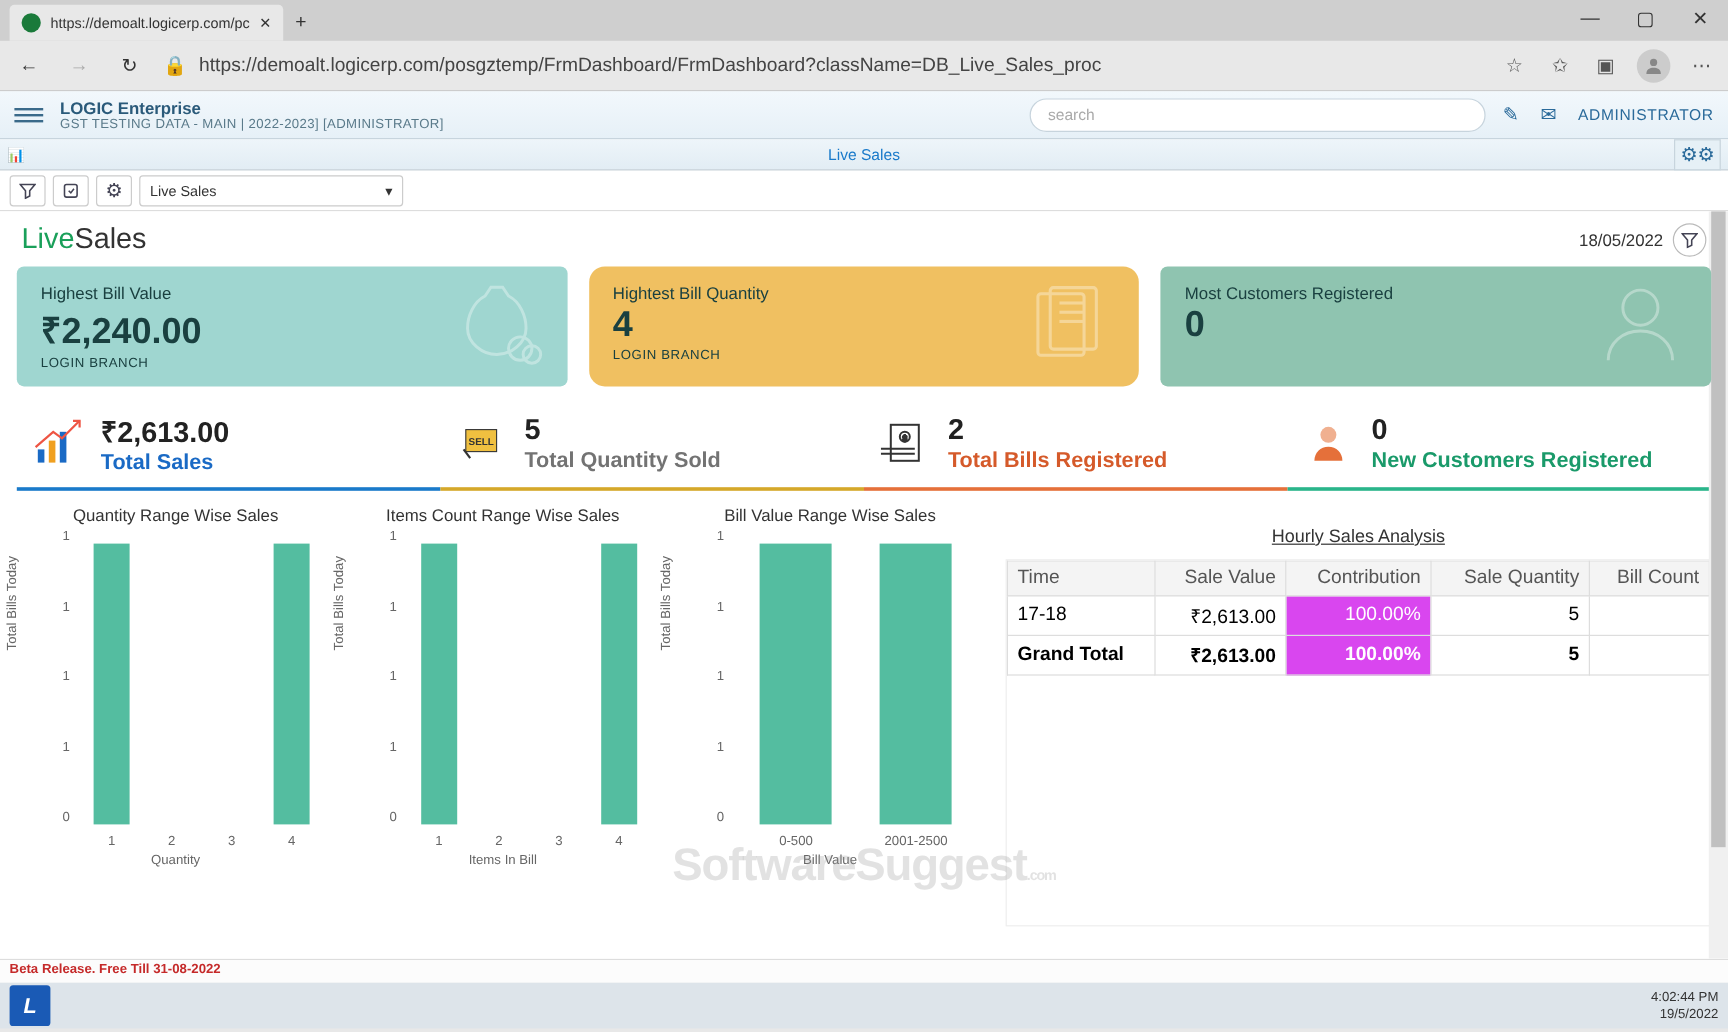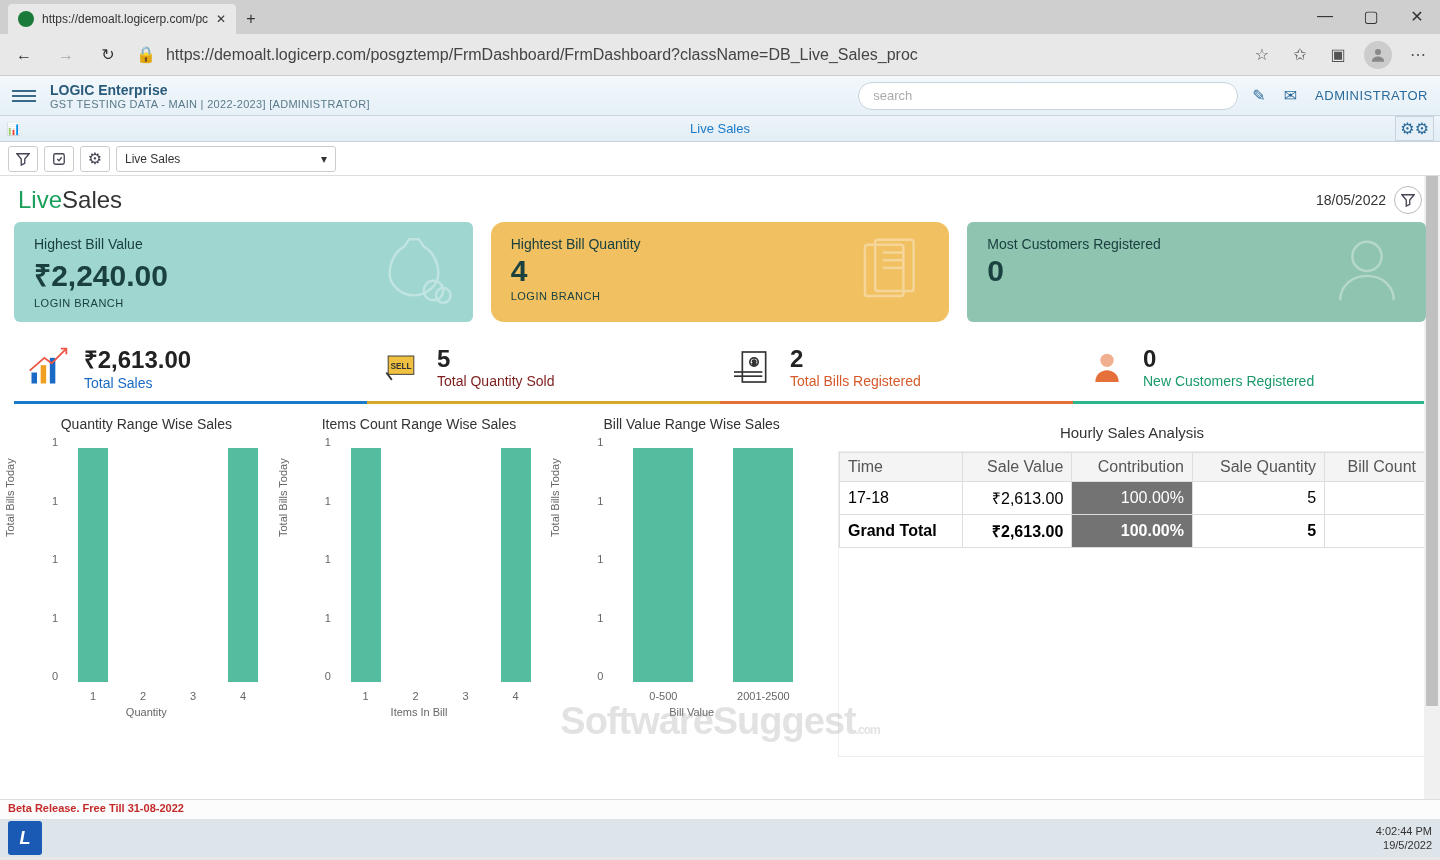--- a/index.html
+++ b/index.html
@@ -66,50 +66,50 @@
 .kpi-label { font-size: 14px; font-weight: 500; }
 .kpi-value { font-size: 30px; font-weight: 700; margin-top: 2px; }
 .kpi-sub { font-size: 11px; letter-spacing: 0.5px; margin-top: 2px; }
 .kpi-icon { position: absolute; right: 20px; top: 10px; opacity: 0.35; color:#fff;}
 
 
 .stat-row { display: flex; margin-bottom: 0; }
 .stat { flex: 1; display: flex; align-items: center; gap: 14px; padding: 6px 12px 10px; }
 .stat-icon { width: 44px; height: 44px; display:flex; align-items:center; justify-content:center;}
 .stat-text .stat-val { font-size: 24px; font-weight: 700; color: #222; }
-.stat-text .stat-lbl { font-size: 14px; font-weight:400;}
+.stat-text .stat-lbl { font-size: 18px; font-weight:700;}
 .stat.blue .stat-lbl { color: #1a6ac5; }
-.stat.gold .stat-lbl { color: #7f1d1d; }
+.stat.gold .stat-lbl { color: #737373; }
 .stat.orange .stat-lbl { color: #d55a2a; }
 .stat.green .stat-lbl { color: #1a9a6a; }
 .stat-underline { height: 3px; display:flex; margin-bottom:12px;}
 .ul-seg { flex:1;}
 .ul-seg.blue{background:#1a7aca;} .ul-seg.gold{background:#d5a82a;} .ul-seg.orange{background:#e5703a;} .ul-seg.green{background:#2ab58a;}
 
 
 .lower-row { display: flex; gap: 14px; }
 .charts-area { display: flex; gap: 8px; flex: 0 0 810px; }
 .chart-box { flex: 1; }
 .chart-title { text-align: center; font-size: 14px; color: #333; margin-bottom: 4px; }
 .chart-canvas { position: relative; height: 270px; }
 .chart-ylabel { position: absolute; left: -4px; top: 50%; transform: rotate(-90deg) translateX(40px); transform-origin: left; font-size: 11px; color: #666; white-space:nowrap;}
 .chart-xlabel { text-align: center; font-size: 11px; color: #666; }
 .chart-plot { position: absolute; left: 54px; right: 4px; top: 6px; bottom: 24px; }
 .chart-ytick { position:absolute; left:38px; font-size:11px; color:#666; transform:translateY(-50%);}
 .chart-xtick { position:absolute; bottom:4px; font-size:11px; color:#666; transform:translateX(-50%);}
 .bar { position: absolute; bottom: 0; background: #54bda0; }
 
 .table-area { flex: 1; }
-.table-title { text-align: center; font-size: 15px; color: #333; margin: 8px 0 10px; }
+.table-title { text-align: center; font-size: 15px; color: #333; margin: 18px 0 10px; text-decoration: underline; }
 .hourly-table { width: 100%; border-collapse: collapse; font-size: 16px; }
 .hourly-table th { background: #f4f4f4; border: 1px solid #ddd; padding: 5px 8px; font-weight: 400; color: #555; }
 .hourly-table td { border: 1px solid #ddd; padding: 5px 8px; }
 .hourly-table th:first-child, .hourly-table td:first-child { text-align:left;}
 .hourly-table th:not(:first-child), .hourly-table td:not(:first-child) { text-align:right;}
-.contrib-cell { background: #737373; color: #fff; text-align:right;}
+.contrib-cell { background: #d946ef; color: #fff; text-align:right;}
 .total-row td { font-weight: 700; }
 .table-scroll { height: 306px; overflow:hidden; border:1px solid #eee;}
 
 
 .watermark { position: absolute; left: 50%; bottom: 56px; transform: translateX(-50%); font-size: 38px; font-weight: 700; color: rgba(150,150,150,0.28); pointer-events:none; letter-spacing:-1px;}
 .watermark .com { font-size: 12px; }
 
 
 .beta-bar { background: #fcfcfc; border-top: 1px solid #ddd; height: 20px; padding: 2px 8px; font-size: 11px; font-weight: 700; color: #c52a2a; }
 .taskbar { height: 38px; background: #dde4ea; display: flex; align-items: center; justify-content: space-between; padding: 0 8px; }

